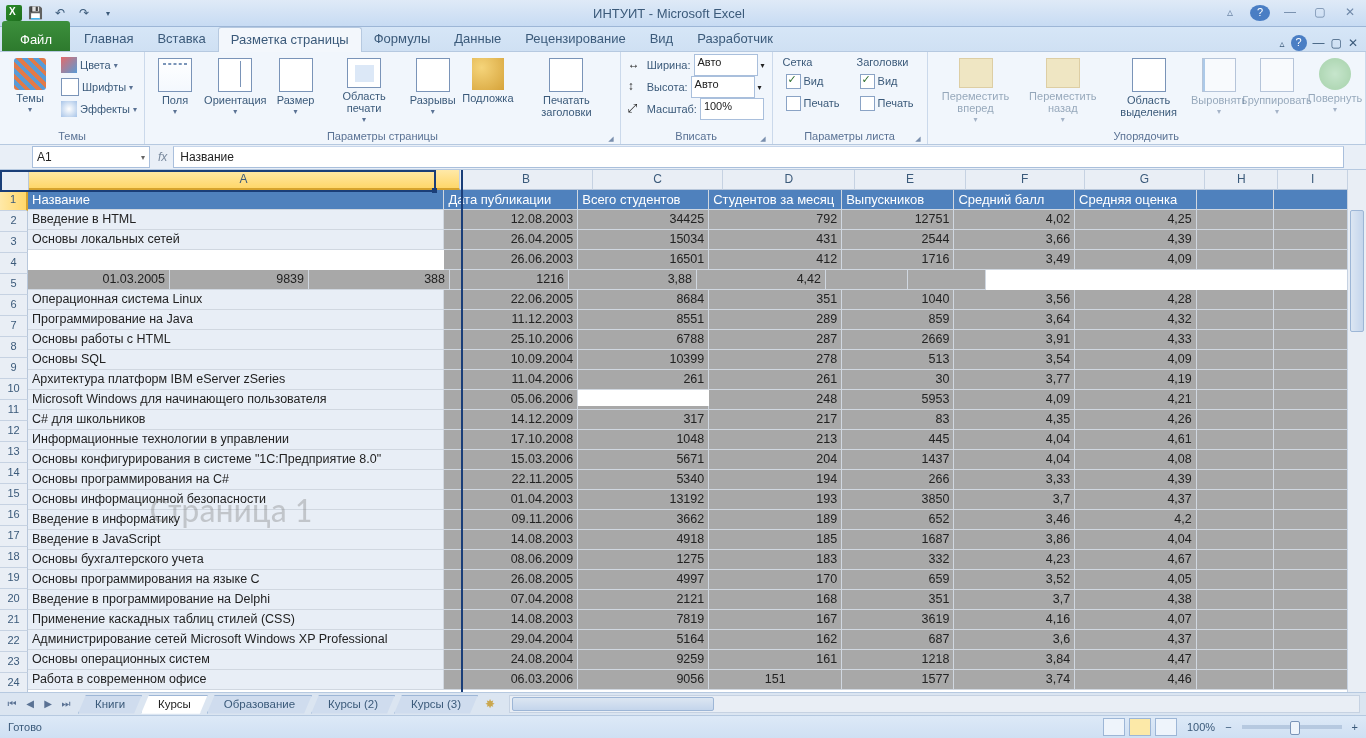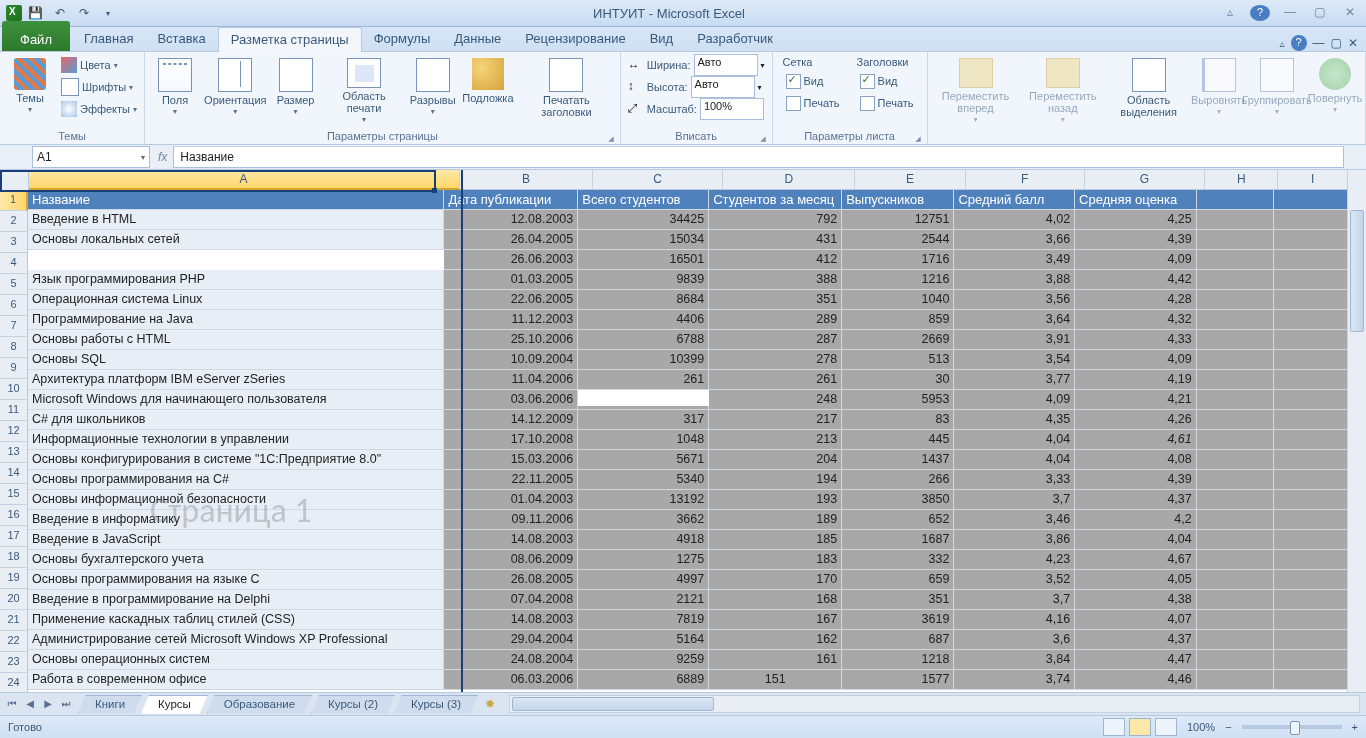--- a/index.html
+++ b/index.html
@@ -286,20 +286,21 @@
             <div class="bigbtn-icon i-group"></div>
             <div class="bigbtn-label">Группировать</div>
             <div class="dd">▾</div>
           </div>
         <div class="bigbtn disabled">
             <div class="bigbtn-icon i-rotate"></div>
             <div class="bigbtn-label">Повернуть</div>
             <div class="dd">▾</div>
           </div>
       </div>
+      <div class="rgroup-title">Упорядочить</div>
     </div>
   </div>
 
   <div class="fxbar">
     <div class="namebox">
         <span>A1</span>
         <span class="dd">▾</span>
       </div>
     <div class="fx-btns">
         <span style="font-style:italic">fx</span>
@@ -387,21 +388,20 @@
           <div class="cell num" style="width: 133px;">26.06.2003</div>
           <div class="cell num" style="width: 130px;">16501</div>
           <div class="cell num" style="width: 132px;">412</div>
           <div class="cell num" style="width: 110px;">1716</div>
           <div class="cell num" style="width: 119px;">3,49</div>
           <div class="cell num" style="width: 120px;">4,09</div>
           <div class="cell num" style="width: 73px;"></div>
           <div class="cell num" style="width: 69px;"></div>
         </div>
         <div class="row">
-          <div class="cell colA" style="width: 434px;">Язык программирования PHP</div>
           <div class="cell num" style="width: 133px;">01.03.2005</div>
           <div class="cell num" style="width: 130px;">9839</div>
           <div class="cell num" style="width: 132px;">388</div>
           <div class="cell num" style="width: 110px;">1216</div>
           <div class="cell num" style="width: 119px;">3,88</div>
           <div class="cell num" style="width: 120px;">4,42</div>
           <div class="cell num" style="width: 73px;"></div>
           <div class="cell num" style="width: 69px;"></div>
         </div>
         <div class="row">
@@ -411,21 +411,21 @@
           <div class="cell num" style="width: 132px;">351</div>
           <div class="cell num" style="width: 110px;">1040</div>
           <div class="cell num" style="width: 119px;">3,56</div>
           <div class="cell num" style="width: 120px;">4,28</div>
           <div class="cell num" style="width: 73px;"></div>
           <div class="cell num" style="width: 69px;"></div>
         </div>
         <div class="row">
           <div class="cell colA" style="width: 434px;">Программирование на Java</div>
           <div class="cell num" style="width: 133px;">11.12.2003</div>
-          <div class="cell num" style="width: 130px;">4406</div>
+          <div class="cell num" style="width: 130px;">8551</div>
           <div class="cell num" style="width: 132px;">289</div>
           <div class="cell num" style="width: 110px;">859</div>
           <div class="cell num" style="width: 119px;">3,64</div>
           <div class="cell num" style="width: 120px;">4,32</div>
           <div class="cell num" style="width: 73px;"></div>
           <div class="cell num" style="width: 69px;"></div>
         </div>
         <div class="row">
           <div class="cell colA" style="width: 434px;">Основы работы с HTML</div>
           <div class="cell num" style="width: 133px;">25.10.2006</div>
@@ -454,21 +454,21 @@
           <div class="cell num" style="width: 130px;">261</div>
           <div class="cell num" style="width: 132px;">261</div>
           <div class="cell num" style="width: 110px;">30</div>
           <div class="cell num" style="width: 119px;">3,77</div>
           <div class="cell num" style="width: 120px;">4,19</div>
           <div class="cell num" style="width: 73px;"></div>
           <div class="cell num" style="width: 69px;"></div>
         </div>
         <div class="row">
           <div class="cell colA" style="width: 434px;">Microsoft Windows для начинающего пользователя</div>
-          <div class="cell num" style="width: 133px;">03.06.2006</div>
+          <div class="cell num" style="width: 133px;">05.06.2006</div>
           <div class="cell num" style="width: 130px; margin-top: 16px;">8246</div>
           <div class="cell num" style="width: 132px;">248</div>
           <div class="cell num" style="width: 110px;">5953</div>
           <div class="cell num" style="width: 119px;">4,09</div>
           <div class="cell num" style="width: 120px;">4,21</div>
           <div class="cell num" style="width: 73px;"></div>
           <div class="cell num" style="width: 69px;"></div>
         </div>
         <div class="row">
           <div class="cell colA" style="width: 434px;">C# для школьников</div>
@@ -481,21 +481,21 @@
           <div class="cell num" style="width: 73px;"></div>
           <div class="cell num" style="width: 69px;"></div>
         </div>
         <div class="row">
           <div class="cell colA" style="width: 434px;">Информационные технологии в управлении</div>
           <div class="cell num" style="width: 133px;">17.10.2008</div>
           <div class="cell num" style="width: 130px;">1048</div>
           <div class="cell num" style="width: 132px;">213</div>
           <div class="cell num" style="width: 110px;">445</div>
           <div class="cell num" style="width: 119px;">4,04</div>
-          <div class="cell num" style="width: 120px; font-style: italic;">4,61</div>
+          <div class="cell num" style="width: 120px;">4,61</div>
           <div class="cell num" style="width: 73px;"></div>
           <div class="cell num" style="width: 69px;"></div>
         </div>
         <div class="row">
           <div class="cell colA" style="width: 434px;">Основы конфигурирования в системе "1С:Предприятие 8.0"</div>
           <div class="cell num" style="width: 133px;">15.03.2006</div>
           <div class="cell num" style="width: 130px;">5671</div>
           <div class="cell num" style="width: 132px;">204</div>
           <div class="cell num" style="width: 110px;">1437</div>
           <div class="cell num" style="width: 119px;">4,04</div>
@@ -609,21 +609,21 @@
           <div class="cell num" style="width: 132px;">161</div>
           <div class="cell num" style="width: 110px;">1218</div>
           <div class="cell num" style="width: 119px;">3,84</div>
           <div class="cell num" style="width: 120px;">4,47</div>
           <div class="cell num" style="width: 73px;"></div>
           <div class="cell num" style="width: 69px;"></div>
         </div>
         <div class="row">
           <div class="cell colA" style="width: 434px;">Работа в современном офисе</div>
           <div class="cell num" style="width: 133px;">06.03.2006</div>
-          <div class="cell num" style="width: 130px;">6889</div>
+          <div class="cell num" style="width: 130px;">9056</div>
           <div class="cell num" style="width: 132px; text-align: center;">151</div>
           <div class="cell num" style="width: 110px;">1577</div>
           <div class="cell num" style="width: 119px;">3,74</div>
           <div class="cell num" style="width: 120px;">4,46</div>
           <div class="cell num" style="width: 73px;"></div>
           <div class="cell num" style="width: 69px;"></div>
         </div>
       </div>
     <div class="colAdiv" id="colAdiv" style="left: 461px;"></div>
     <div class="selbox" id="selbox" style="left: 0px; top: 0px; width: 432px; height: 18px;"></div>

